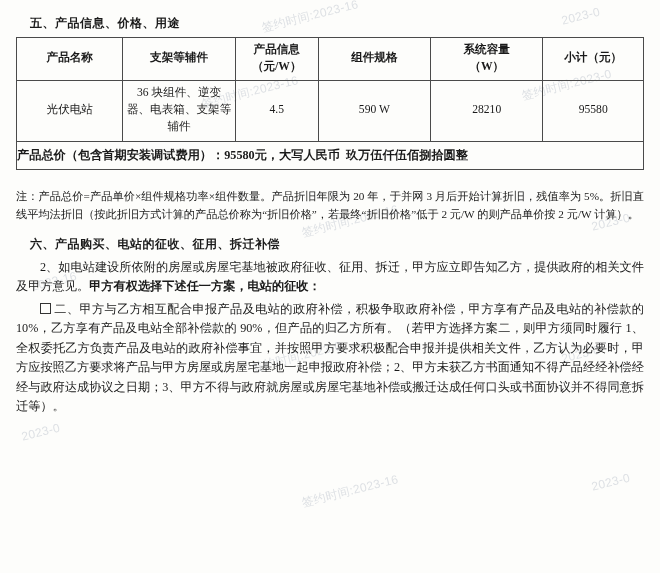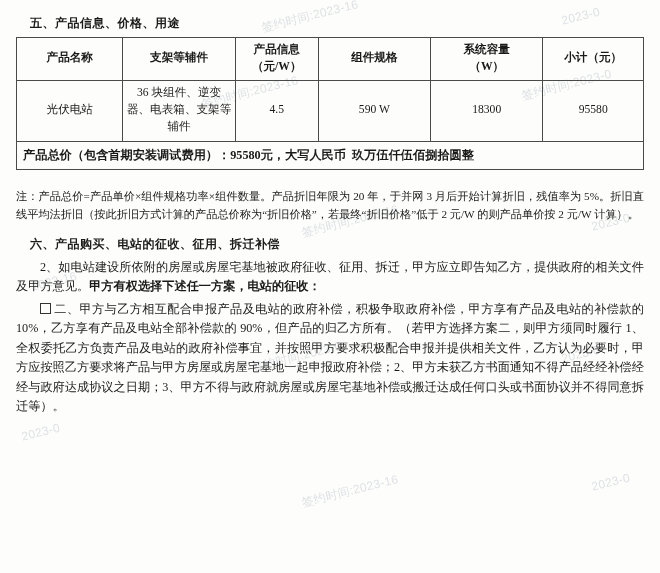--- a/index.html
+++ b/index.html
@@ -73,21 +73,21 @@
   td.config {
     text-align: left;
     padding-left: 8px;
     line-height: 1.5;
   }
   .total-box {
     border: 1px solid #4a4a4a;
     border-top: none;
     font-size: 12.2px;
     font-weight: bold;
-    padding: 5px 6px;
+    padding: 5px 0;
     line-height: 1.4;
   }
   .note {
     font-size: 11.2px;
     line-height: 1.6;
     margin-top: 18px;
     text-align: justify;
     text-indent: 0;
   }
   .list-item {
@@ -171,21 +171,21 @@
           </th>
           <th style="width:16%">小计（元）</th>
         </tr>
       </thead>
       <tbody>
         <tr>
           <td>光伏电站</td>
           <td class="config">36 块组件、逆变器、电表箱、支架等辅件</td>
           <td>4.5</td>
           <td>590 W</td>
-          <td>18300</td>
+          <td>28210</td>
           <td>95580</td>
         </tr>
       </tbody>
     </table>
 
     <div class="total-box">
       <span>产品总价（包含首期安装调试费用）：</span><span>95580</span><span>元，大写人民币</span>&nbsp;&nbsp;<span>玖万伍仟伍佰捌拾圆整</span>
     </div>
 
     <div class="note">注：产品总价=产品单价×组件规格功率×组件数量。产品折旧年限为 20 年，于并网 3 月后开始计算折旧，残值率为 5%。折旧直线平均法折旧（按此折旧方式计算的产品总价称为“折旧价格”，若最终“折旧价格”低于 2 元/W 的则产品单价按 2 元/W 计算）。</div>

